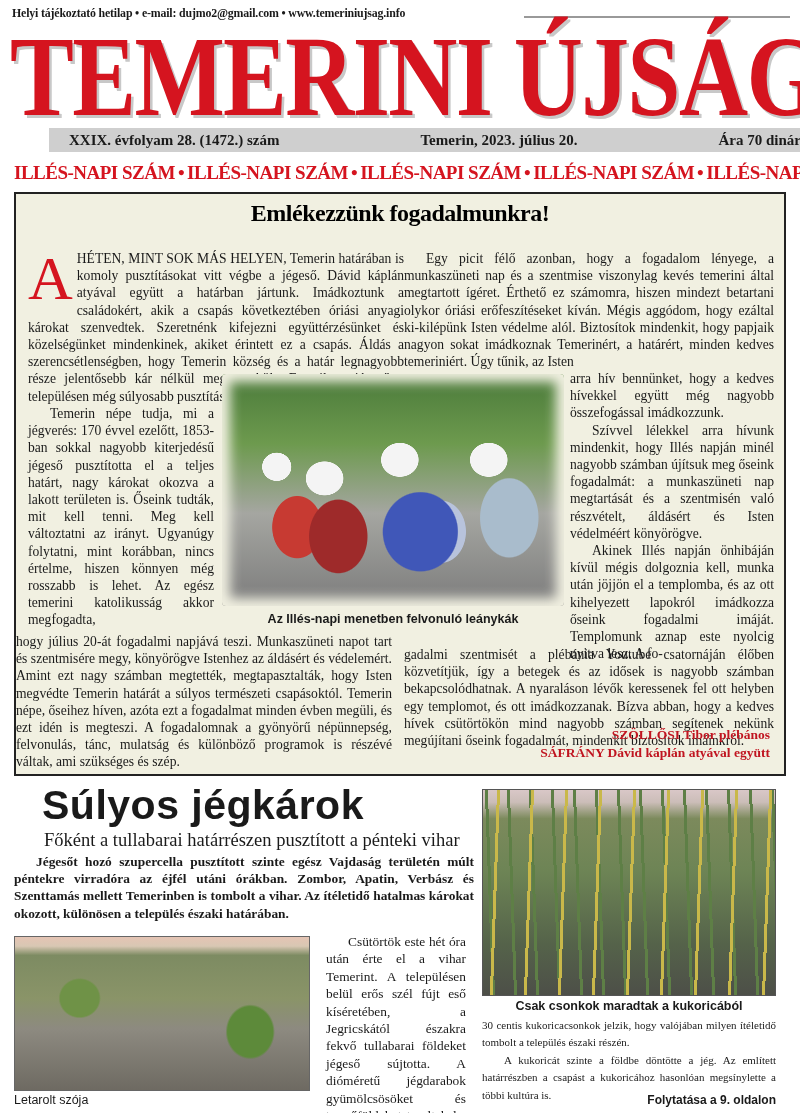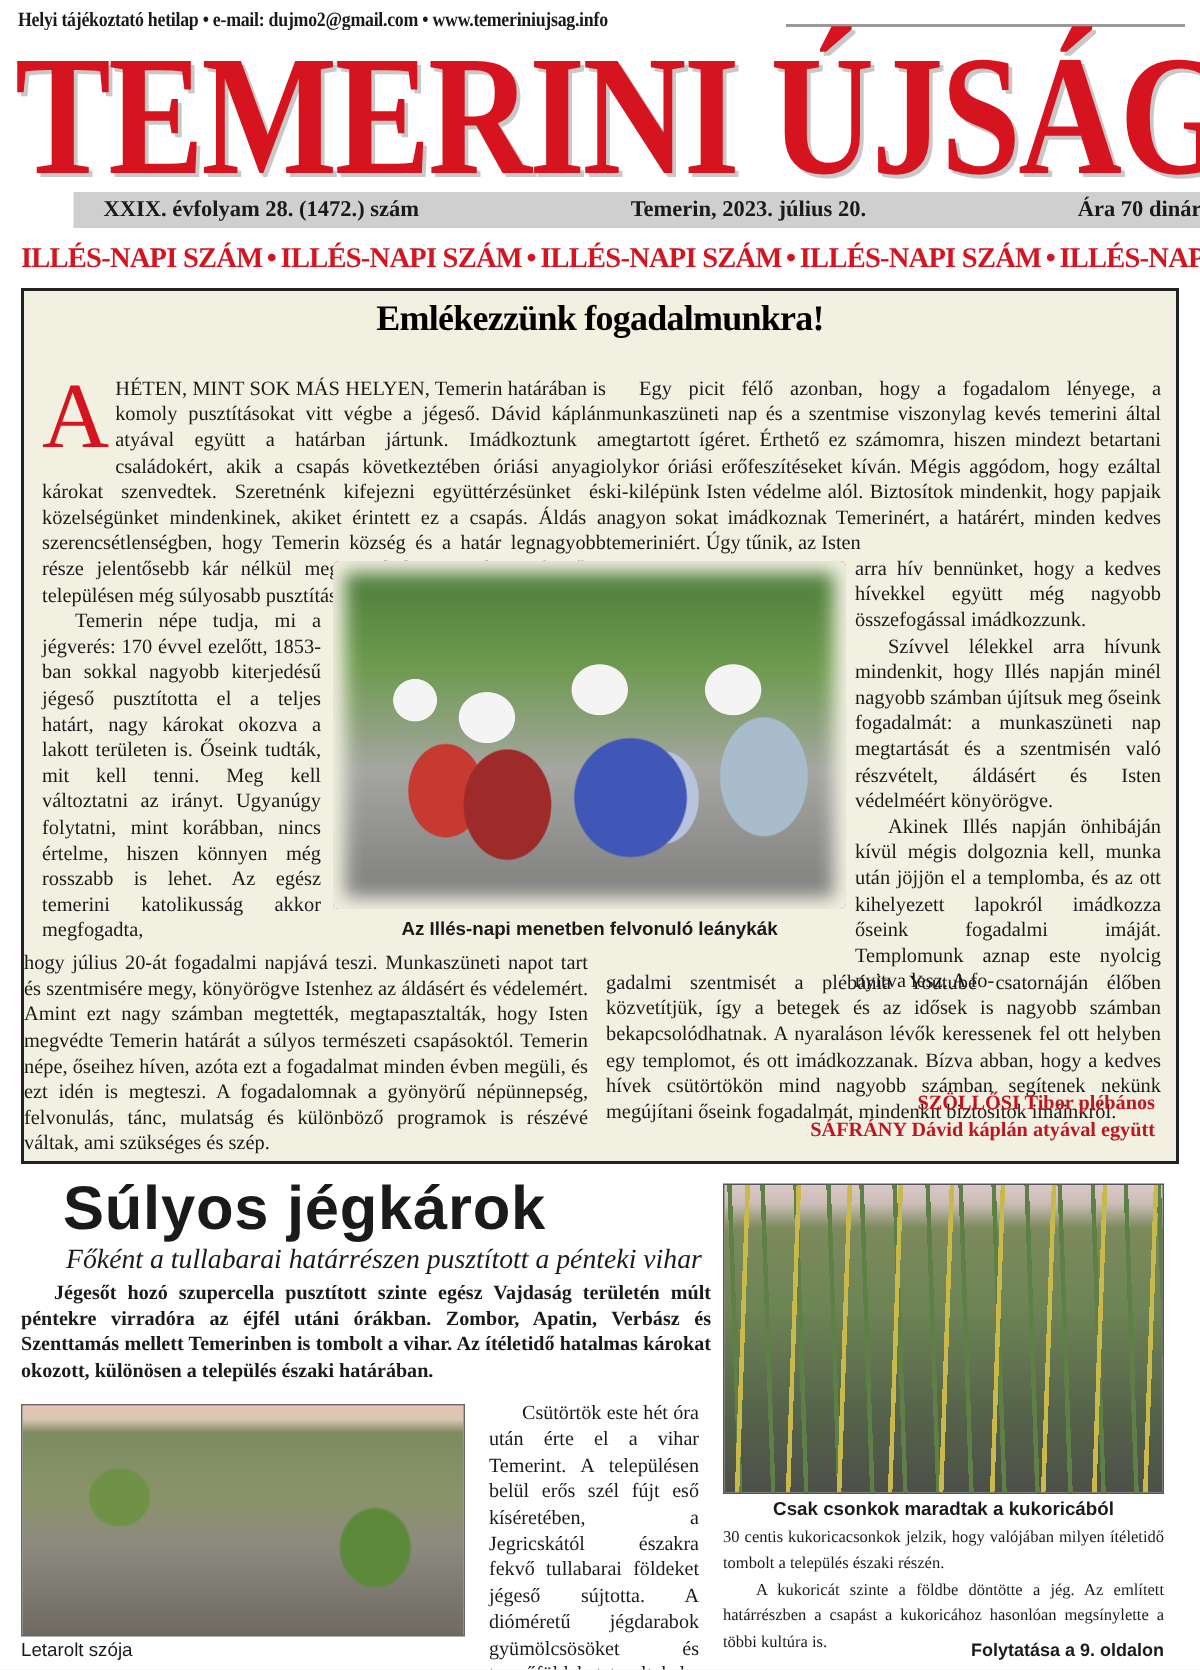--- a/index.html
+++ b/index.html
@@ -27,21 +27,21 @@
       radial-gradient(ellipse 14% 28% at 84% 62%, #a9bccc 0 60%, transparent 62%),
       radial-gradient(ellipse 9% 12% at 52% 37%, #f4f4f4 0 60%, transparent 62%),
       radial-gradient(ellipse 9% 12% at 30% 45%, #f4f4f4 0 60%, transparent 62%),
       radial-gradient(ellipse 9% 12% at 78% 37%, #f4f4f4 0 60%, transparent 62%),
       radial-gradient(ellipse 7% 10% at 16% 40%, #f4f4f4 0 60%, transparent 62%),
       linear-gradient(180deg, #4a7a3a 0%, #6d9a4e 30%, #a5a6a1 60%, #7c7c7c 100%);
     box-shadow: 0 0 12px 8px #f1f0e1 inset; }
   .cap1 { position: absolute; left: 206px; top: 418px; width: 342px; text-align: center; font-family: "Liberation Sans", sans-serif; font-size: 12.5px; font-weight: bold; }
   .sign { position: absolute; right: 14px; top: 532px; text-align: right; color: #c01520; font-weight: bold; font-size: 13.5px; line-height: 18px; }
   .h2 { position: absolute; left: 42px; top: 782px; font-family: "Liberation Sans", sans-serif; font-weight: bold; font-size: 41px; letter-spacing: 0.5px; }
-  .sub { position: absolute; left: 44px; top: 830px; font-style: italic; font-size: 18.5px; }
+  .sub { position: absolute; left: 44px; top: 830px; font-size: 18.5px; }
   .lead { position: absolute; left: 14px; top: 853px; width: 460px; font-weight: bold; font-size: 13.4px; line-height: 17.2px; text-align: justify; }
   .lead p { text-indent: 22px; }
   .photo2 { position: absolute; left: 14px; top: 936px; width: 296px; height: 155px; border: 1px solid #666;
     background:
       radial-gradient(ellipse 14% 30% at 80% 62%, #5d8a3a 0 55%, transparent 60%),
       radial-gradient(ellipse 12% 22% at 22% 40%, #6f9247 0 55%, transparent 60%),
       linear-gradient(180deg, #e5c4b4 0%, #d8c7b3 6%, #7d8b62 12%, #8a9468 40%, #8d8a80 60%, #6e6a62 100%); }
   .cap2 { position: absolute; left: 14px; top: 1093px; width: 296px; text-align: left; font-family: "Liberation Sans", sans-serif; font-size: 12.5px; }
   .col3 { position: absolute; left: 326px; top: 933px; width: 140px; font-size: 13.4px; line-height: 17.4px; text-align: justify; }
   .col3 p { text-indent: 22px; }

